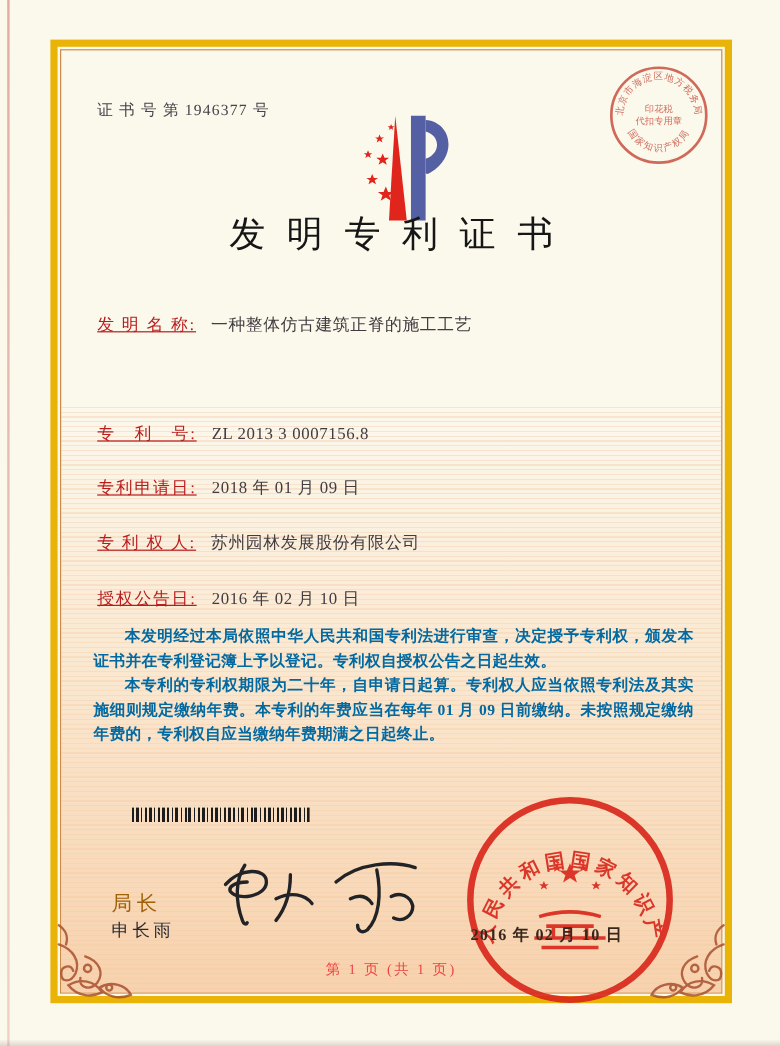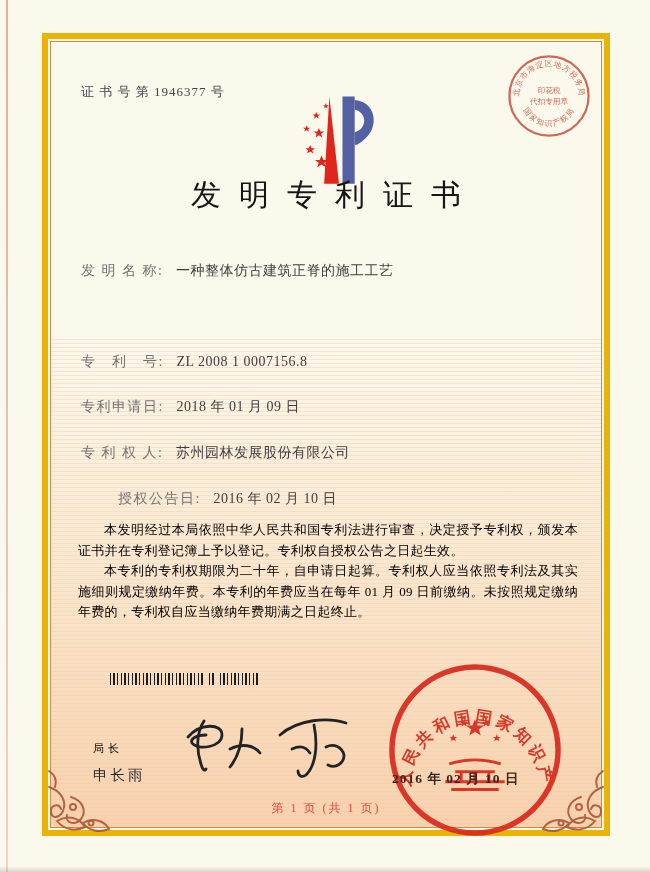--- a/index.html
+++ b/index.html
@@ -31,39 +31,39 @@
   .cert-no{position:absolute;left:33px;top:44px;font-size:13px;color:#45434b;letter-spacing:1px;}
 
   .logo{position:absolute;left:236px;top:52px;width:96px;height:100px;}
 
   .title{
     position:absolute;left:0;top:136px;width:100%;text-align:center;
     font-size:30px;color:#161616;letter-spacing:18px;text-indent:18px;font-weight:400;
   }
 
   .field-row{position:absolute;left:33px;font-size:14px;white-space:nowrap;}
-  .field-label{color:#737373;letter-spacing:1.5px;}
+  .field-label{color:#b91c1c;letter-spacing:1.5px;text-decoration:underline;}
   .field-value{color:#423c40;margin-left:9px;letter-spacing:.5px;}
-  .r0{top:223px;} .r1{top:268px;} .r2{top:314px;} .r3{top:359px;} .r4{top:405px;} .r5{top:451px;margin-left:37px;}
+  .r0{top:223px;} .r1{top:268px;} .r2{top:314px;} .r3{top:359px;} .r4{top:405px;} .r5{top:451px;}
 
   .paras{position:absolute;left:30px;top:481px;width:500px;}
   .paras p{
     margin:0;text-indent:2em;font-size:13px;line-height:20.5px;
-    color:#000000;text-align:justify;letter-spacing:.3px;
+    color:#0369a1;text-align:justify;letter-spacing:.3px;font-weight:bold;
   }
 
   .barcode{
     position:absolute;left:62px;top:634px;width:148px;height:12px;
     background-image:repeating-linear-gradient(90deg,
       #1c1c1c 0 1.5px,transparent 1.5px 3px,
       #1c1c1c 3px 5.5px,transparent 5.5px 7.5px,
       #1c1c1c 7.5px 8.5px,transparent 8.5px 11px);
   }
 
-  .signer-title{position:absolute;left:45px;top:702px;font-size:11px;color:#000000;letter-spacing:4px;font-family:"Liberation Sans","DejaVu Sans",sans-serif;}
+  .signer-title{position:absolute;left:45px;top:702px;font-size:17px;color:#a16207;letter-spacing:4px;font-family:"Liberation Sans","DejaVu Sans",sans-serif;}
   .signer-name{position:absolute;left:45px;top:727px;font-size:14.5px;color:#2a2a2e;letter-spacing:3px;font-family:"Liberation Sans","DejaVu Sans",sans-serif;text-align:right;}
   .signature{position:absolute;left:128px;top:668px;width:190px;height:85px;}
 
   .issue-seal{position:absolute;left:338px;top:622px;width:178px;height:178px;opacity:.92;mix-blend-mode:multiply;}
   .seal-date{
     position:absolute;left:344px;top:731px;width:170px;font-size:13.5px;color:#38261d;
     letter-spacing:1px;font-weight:600;z-index:3;
   }
   .tax-stamp{position:absolute;left:458px;top:14px;width:86px;height:86px;opacity:.85;mix-blend-mode:multiply;}
 
@@ -127,21 +127,21 @@
     </svg>
 
     <div class="title">发明专利证书</div>
 
     <div class="field-row r0">
       <span class="field-label">发 明 名 称:</span>
       <span class="field-value">一种整体仿古建筑正脊的施工工艺</span>
     </div>
     <div class="field-row r2">
       <span class="field-label">专　利　号:</span>
-      <span class="field-value">ZL 2008 1 0007156.8</span>
+      <span class="field-value">ZL 2013 3 0007156.8</span>
     </div>
     <div class="field-row r3">
       <span class="field-label">专利申请日:</span>
       <span class="field-value">2018 年 01 月 09 日</span>
     </div>
     <div class="field-row r4">
       <span class="field-label">专 利 权 人:</span>
       <span class="field-value">苏州园林发展股份有限公司</span>
     </div>
     <div class="field-row r5">

